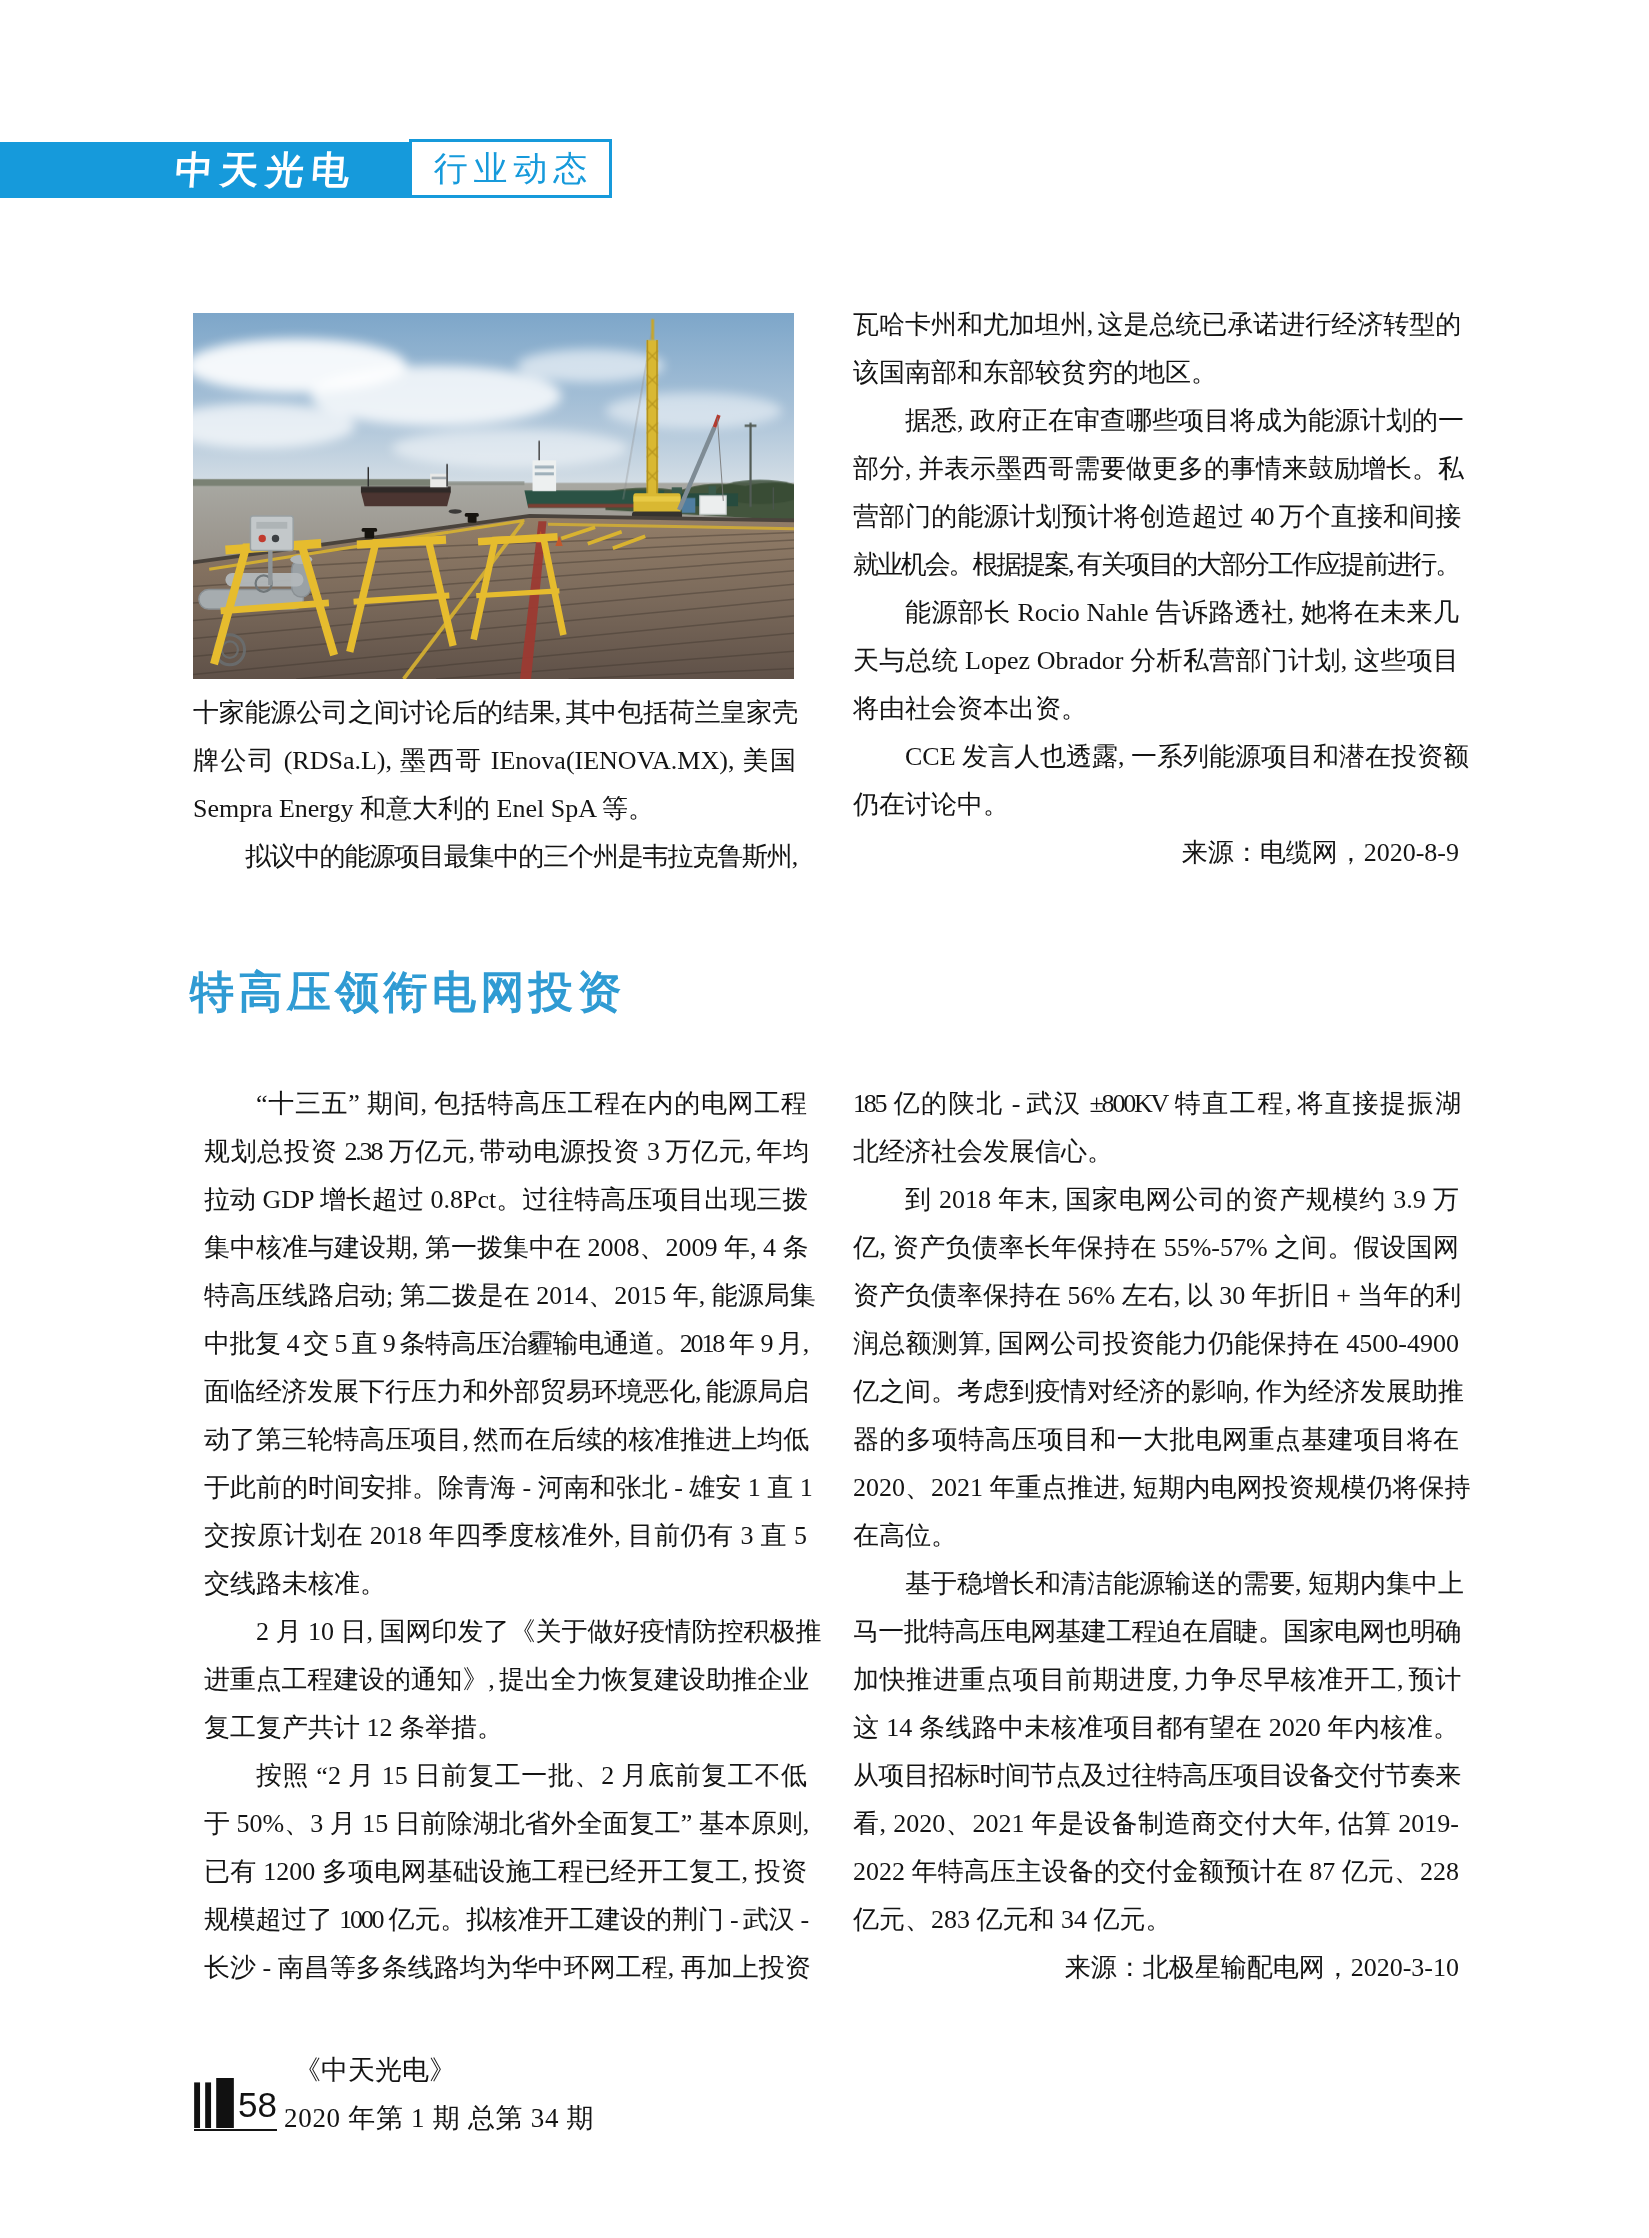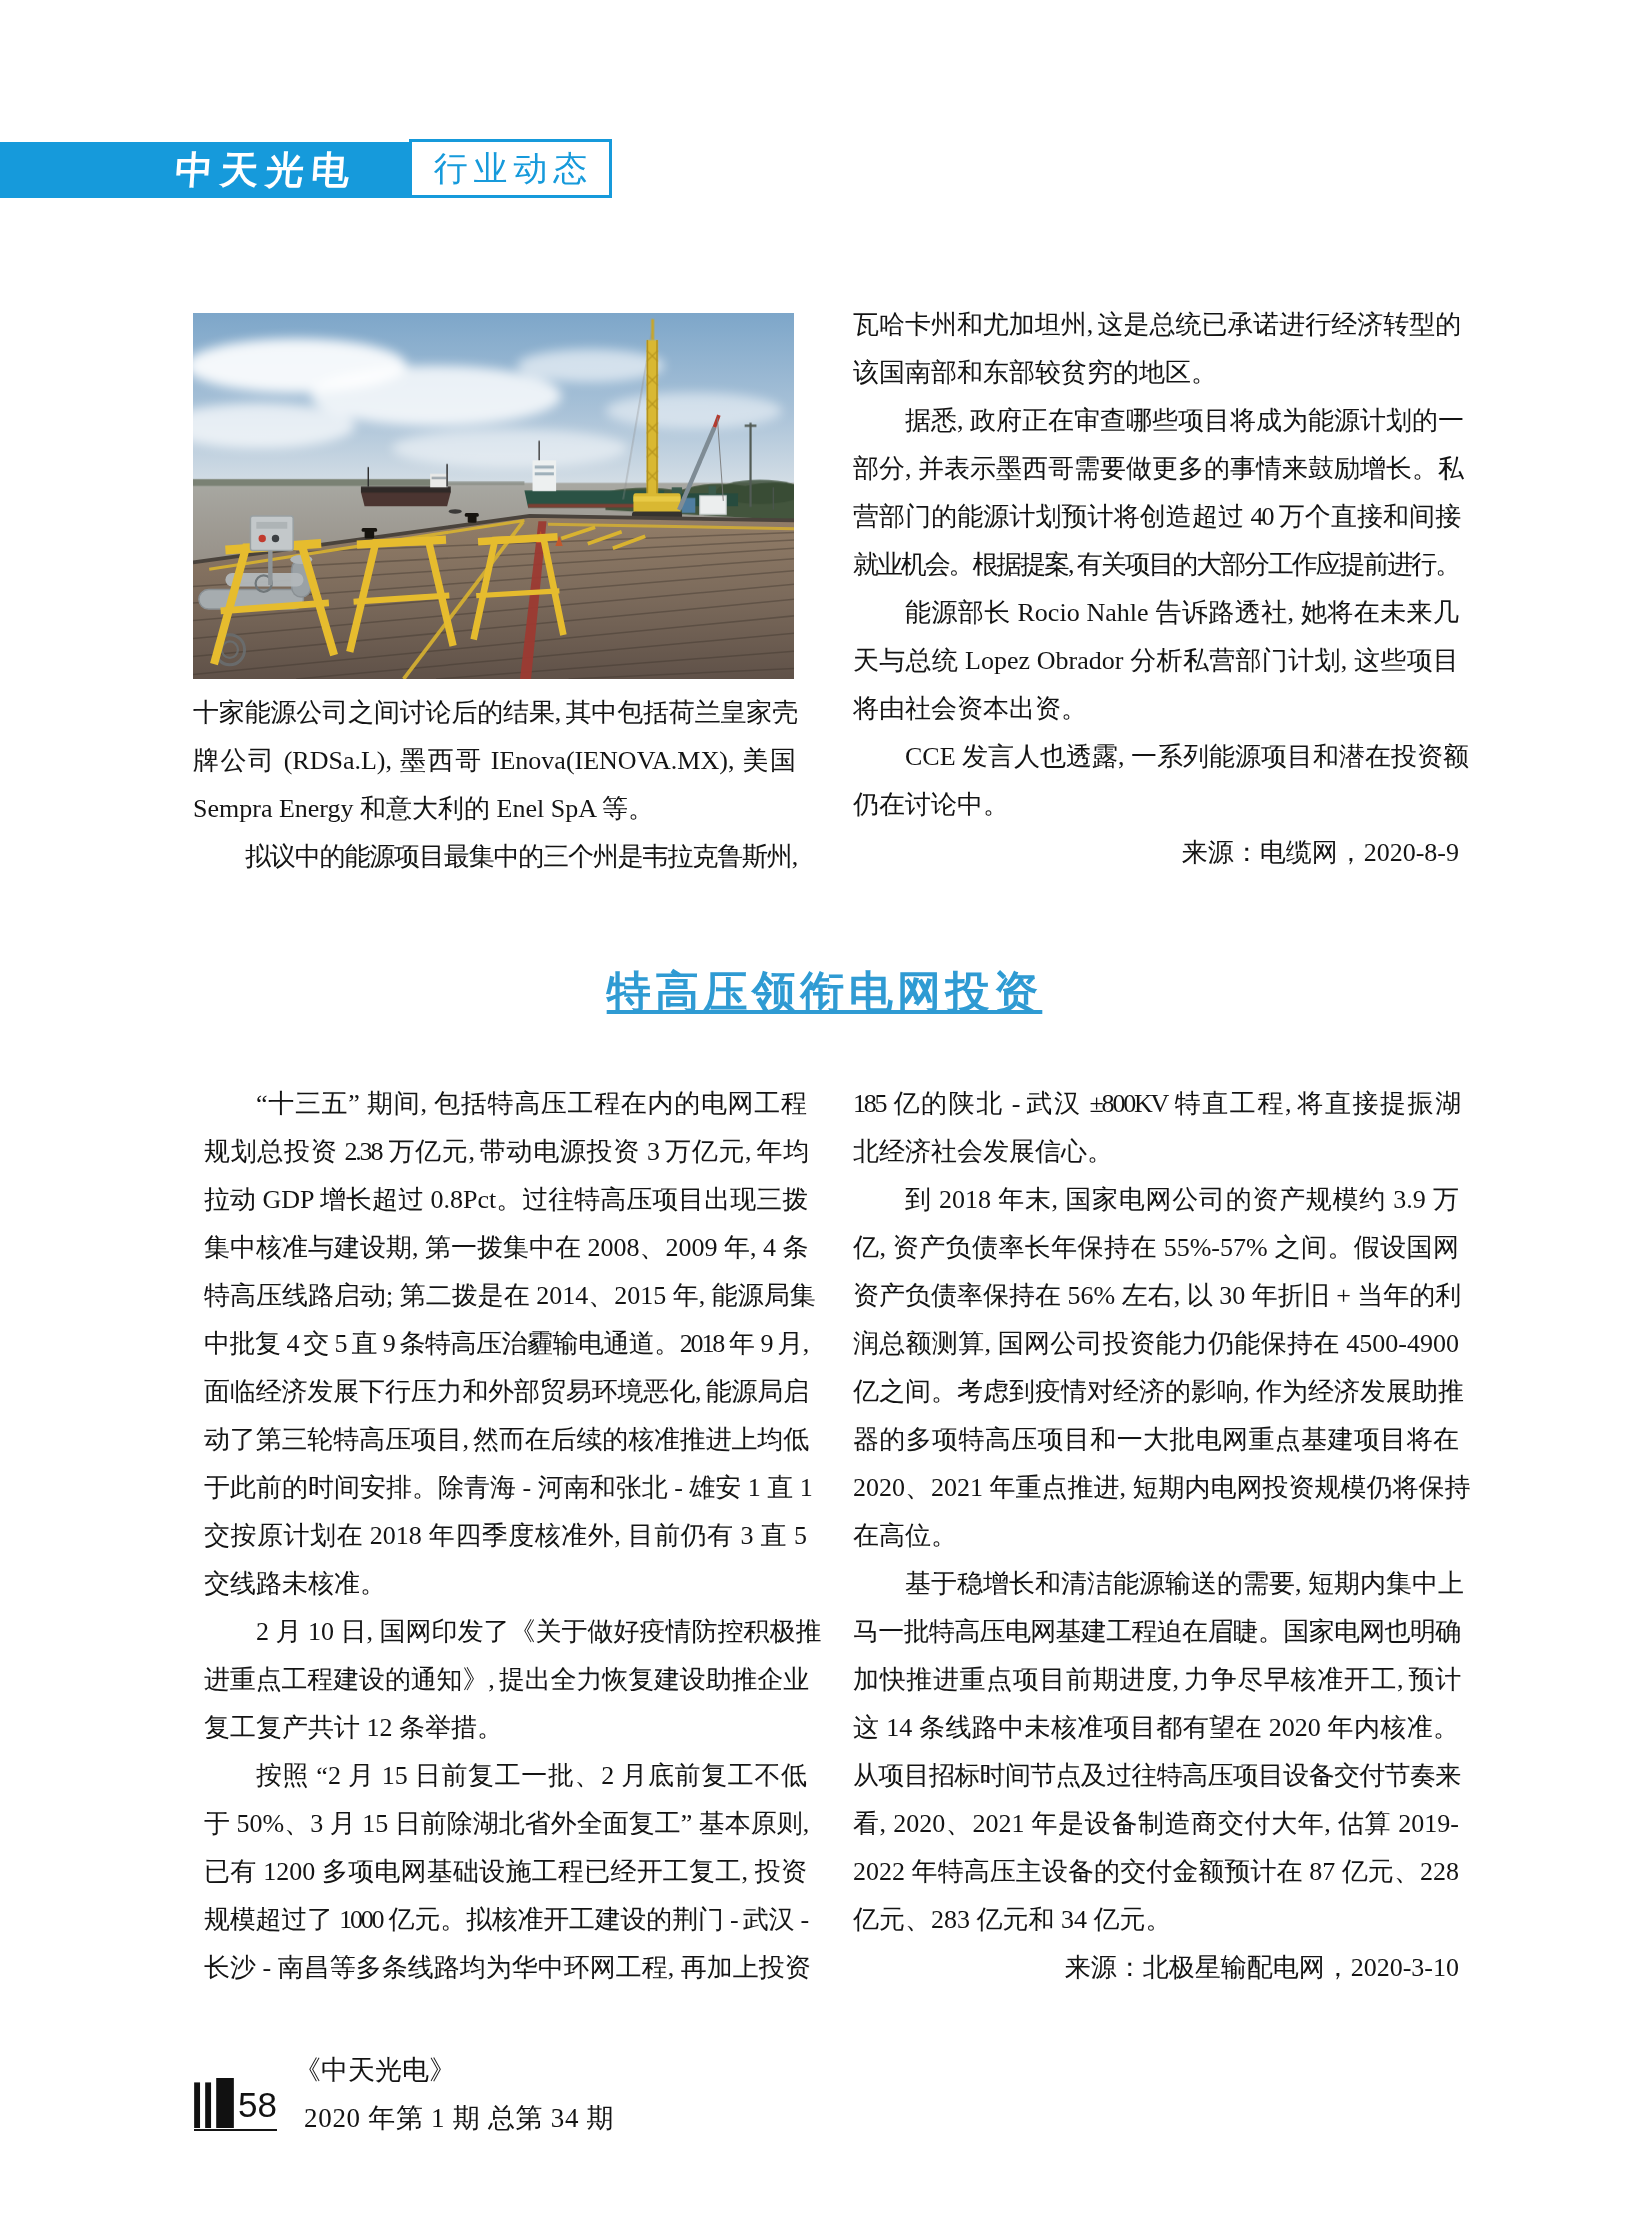--- a/index.html
+++ b/index.html
@@ -59,33 +59,33 @@
   .col .line.tight{letter-spacing:-2.2px;}
 
   .a1-left{left:193px;top:689px;width:603px;}
   .a1-right{left:853px;top:301px;}
   .a2-left{left:193px;top:1080px;width:603px;margin-left:11px;}
   .a2-right{left:853px;top:1080px;}
 
   
   .article-title{
     position:absolute;left:190px;top:960px;width:1269px;height:66px;
-    margin:0;text-align:center;font-size:44px;font-weight:700;
-    letter-spacing:4.4px;color:var(--title-color);line-height:66px;text-decoration:underline;
+    margin:0;font-size:44px;font-weight:700;
+    letter-spacing:4.4px;color:var(--title-color);line-height:66px;
   }
 
   
   .footer-bars{position:absolute;left:194px;top:2078px;width:40px;height:50px;}
   .footer-rule{position:absolute;left:194px;top:2129px;width:83px;height:2.2px;background:#161616;}
   .page-number{
     position:absolute;left:238px;top:2085px;font-size:35px;
     font-family:"Liberation Sans","DejaVu Sans",sans-serif;color:#111;
   }
   .footer-journal{position:absolute;left:294px;top:2052px;font-size:27px;}
-  .footer-issue{position:absolute;left:304px;top:2100px;font-size:27px;letter-spacing:0.7px;}
+  .footer-issue{position:absolute;left:284px;top:2100px;font-size:27px;letter-spacing:0.7px;}
 </style>
 </head>
 <body>
 
 <div class="page">
 
   <div class="header-bar">
     <span class="logo">中天光电</span>
   </div>
   <div class="section-box">

